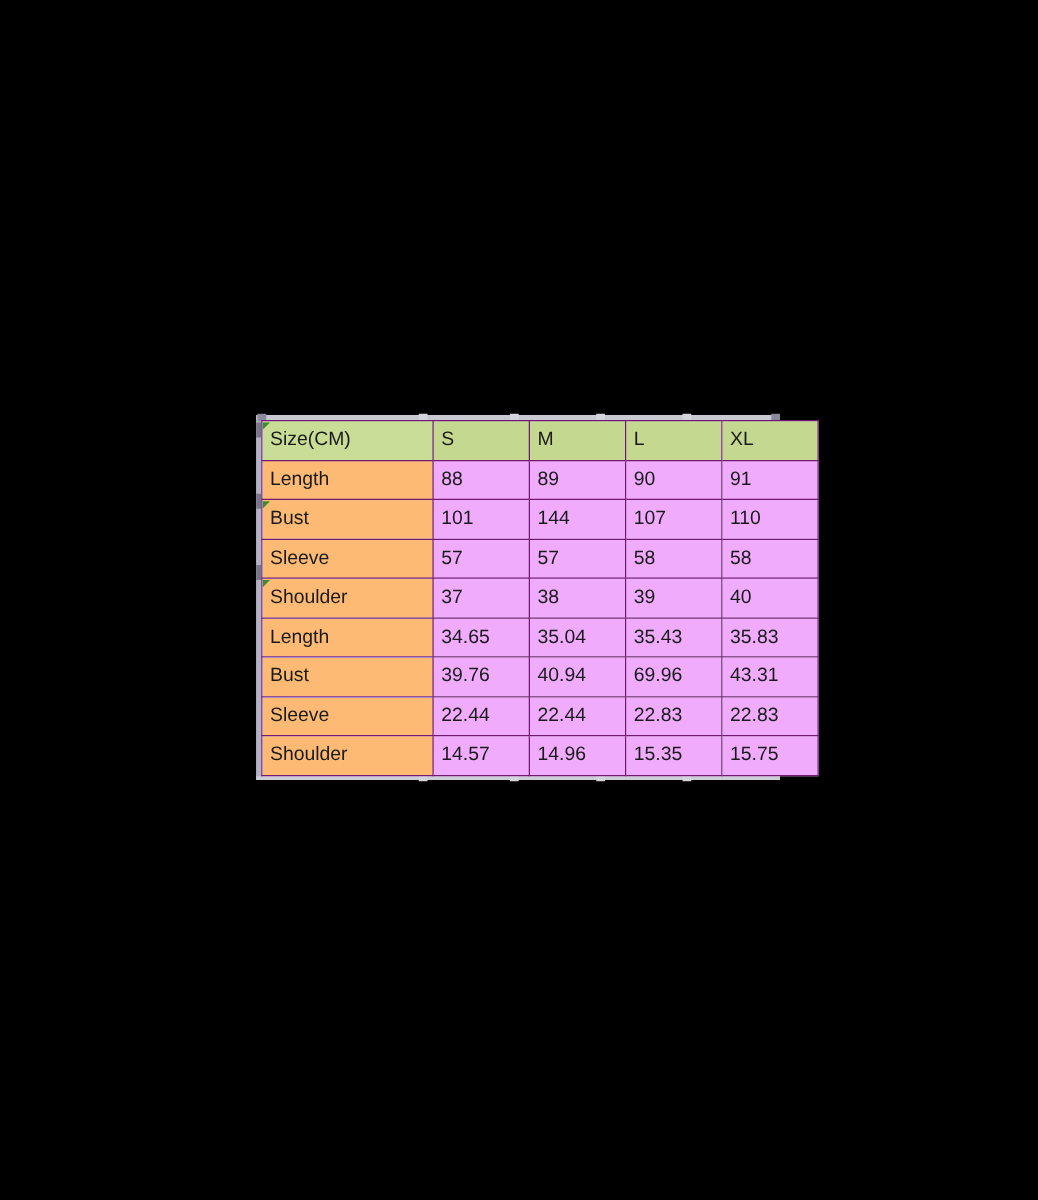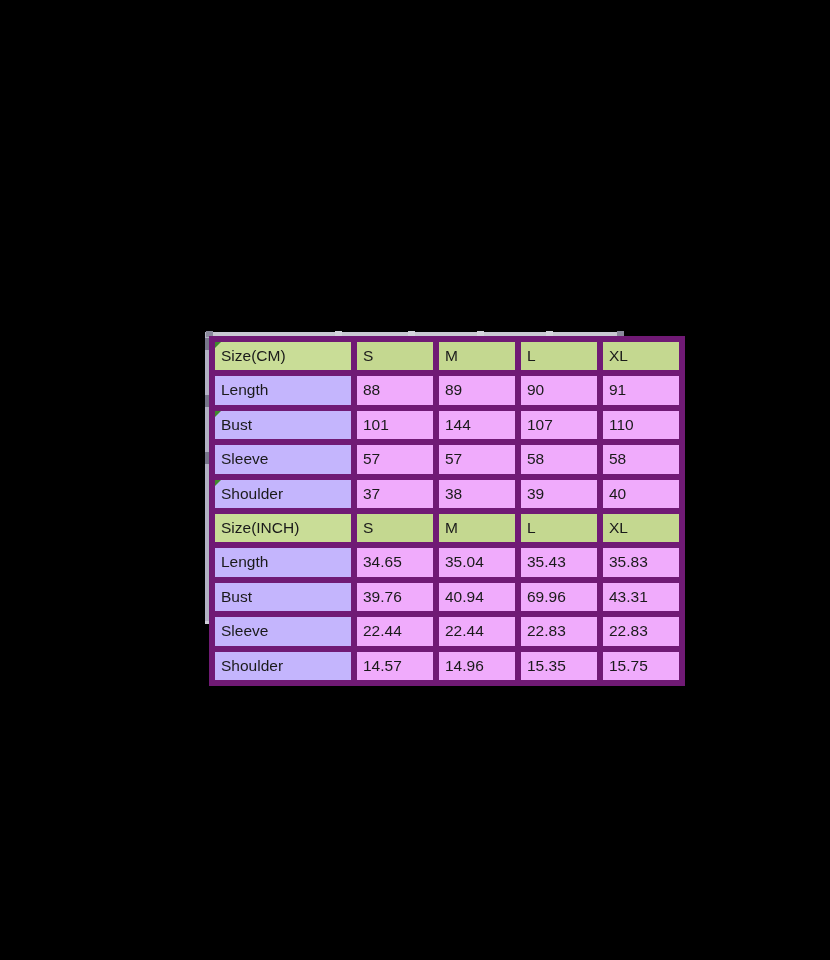--- a/index.html
+++ b/index.html
@@ -88,34 +88,34 @@
     position: absolute;
     left: 4px;
     top: 4px;
     width: 410px;
     height: 285px;
     border-collapse: collapse;
     table-layout: fixed;
     background: #ffffff;
   }
   #size-chart-table td {
-    border: 6px solid #701a75;
+    border: 1px solid #701a75;
     font-size: 15.5px;
     color: #1a1a1a;
     padding: 0 0 0 6px;
     height: 28.4px;
     line-height: 28.4px;
     white-space: nowrap;
     overflow: hidden;
     font-family: "Liberation Sans", sans-serif;
   }
   
   #size-chart-table td.col-label {
     width: 130px;
-    background: #c4b5fd;
+    background: #fdba74;
   }
   
   #size-chart-table td.col-data {
     width: 70px;
     background: #f0abfc;
   }
   
   #size-chart-table tr.header-row td {
     background: #c4d890;
   }
@@ -216,27 +216,20 @@
       <tr>
         <td class="col-label">
           <span class="cell-inner"><span class="corner-triangle"></span><span>Shoulder</span></span>
         </td>
         <td class="col-data">37</td>
         <td class="col-data">38</td>
         <td class="col-data">39</td>
         <td class="col-data">40</td>
       </tr>
 
-      <tr class="header-row">
-        <td class="col-label">Size(INCH)</td>
-        <td class="col-data">S</td>
-        <td class="col-data">M</td>
-        <td class="col-data">L</td>
-        <td class="col-data">XL</td>
-      </tr>
 
       <tr>
         <td class="col-label">Length</td>
         <td class="col-data">34.65</td>
         <td class="col-data">35.04</td>
         <td class="col-data">35.43</td>
         <td class="col-data">35.83</td>
       </tr>
 
       <tr>

